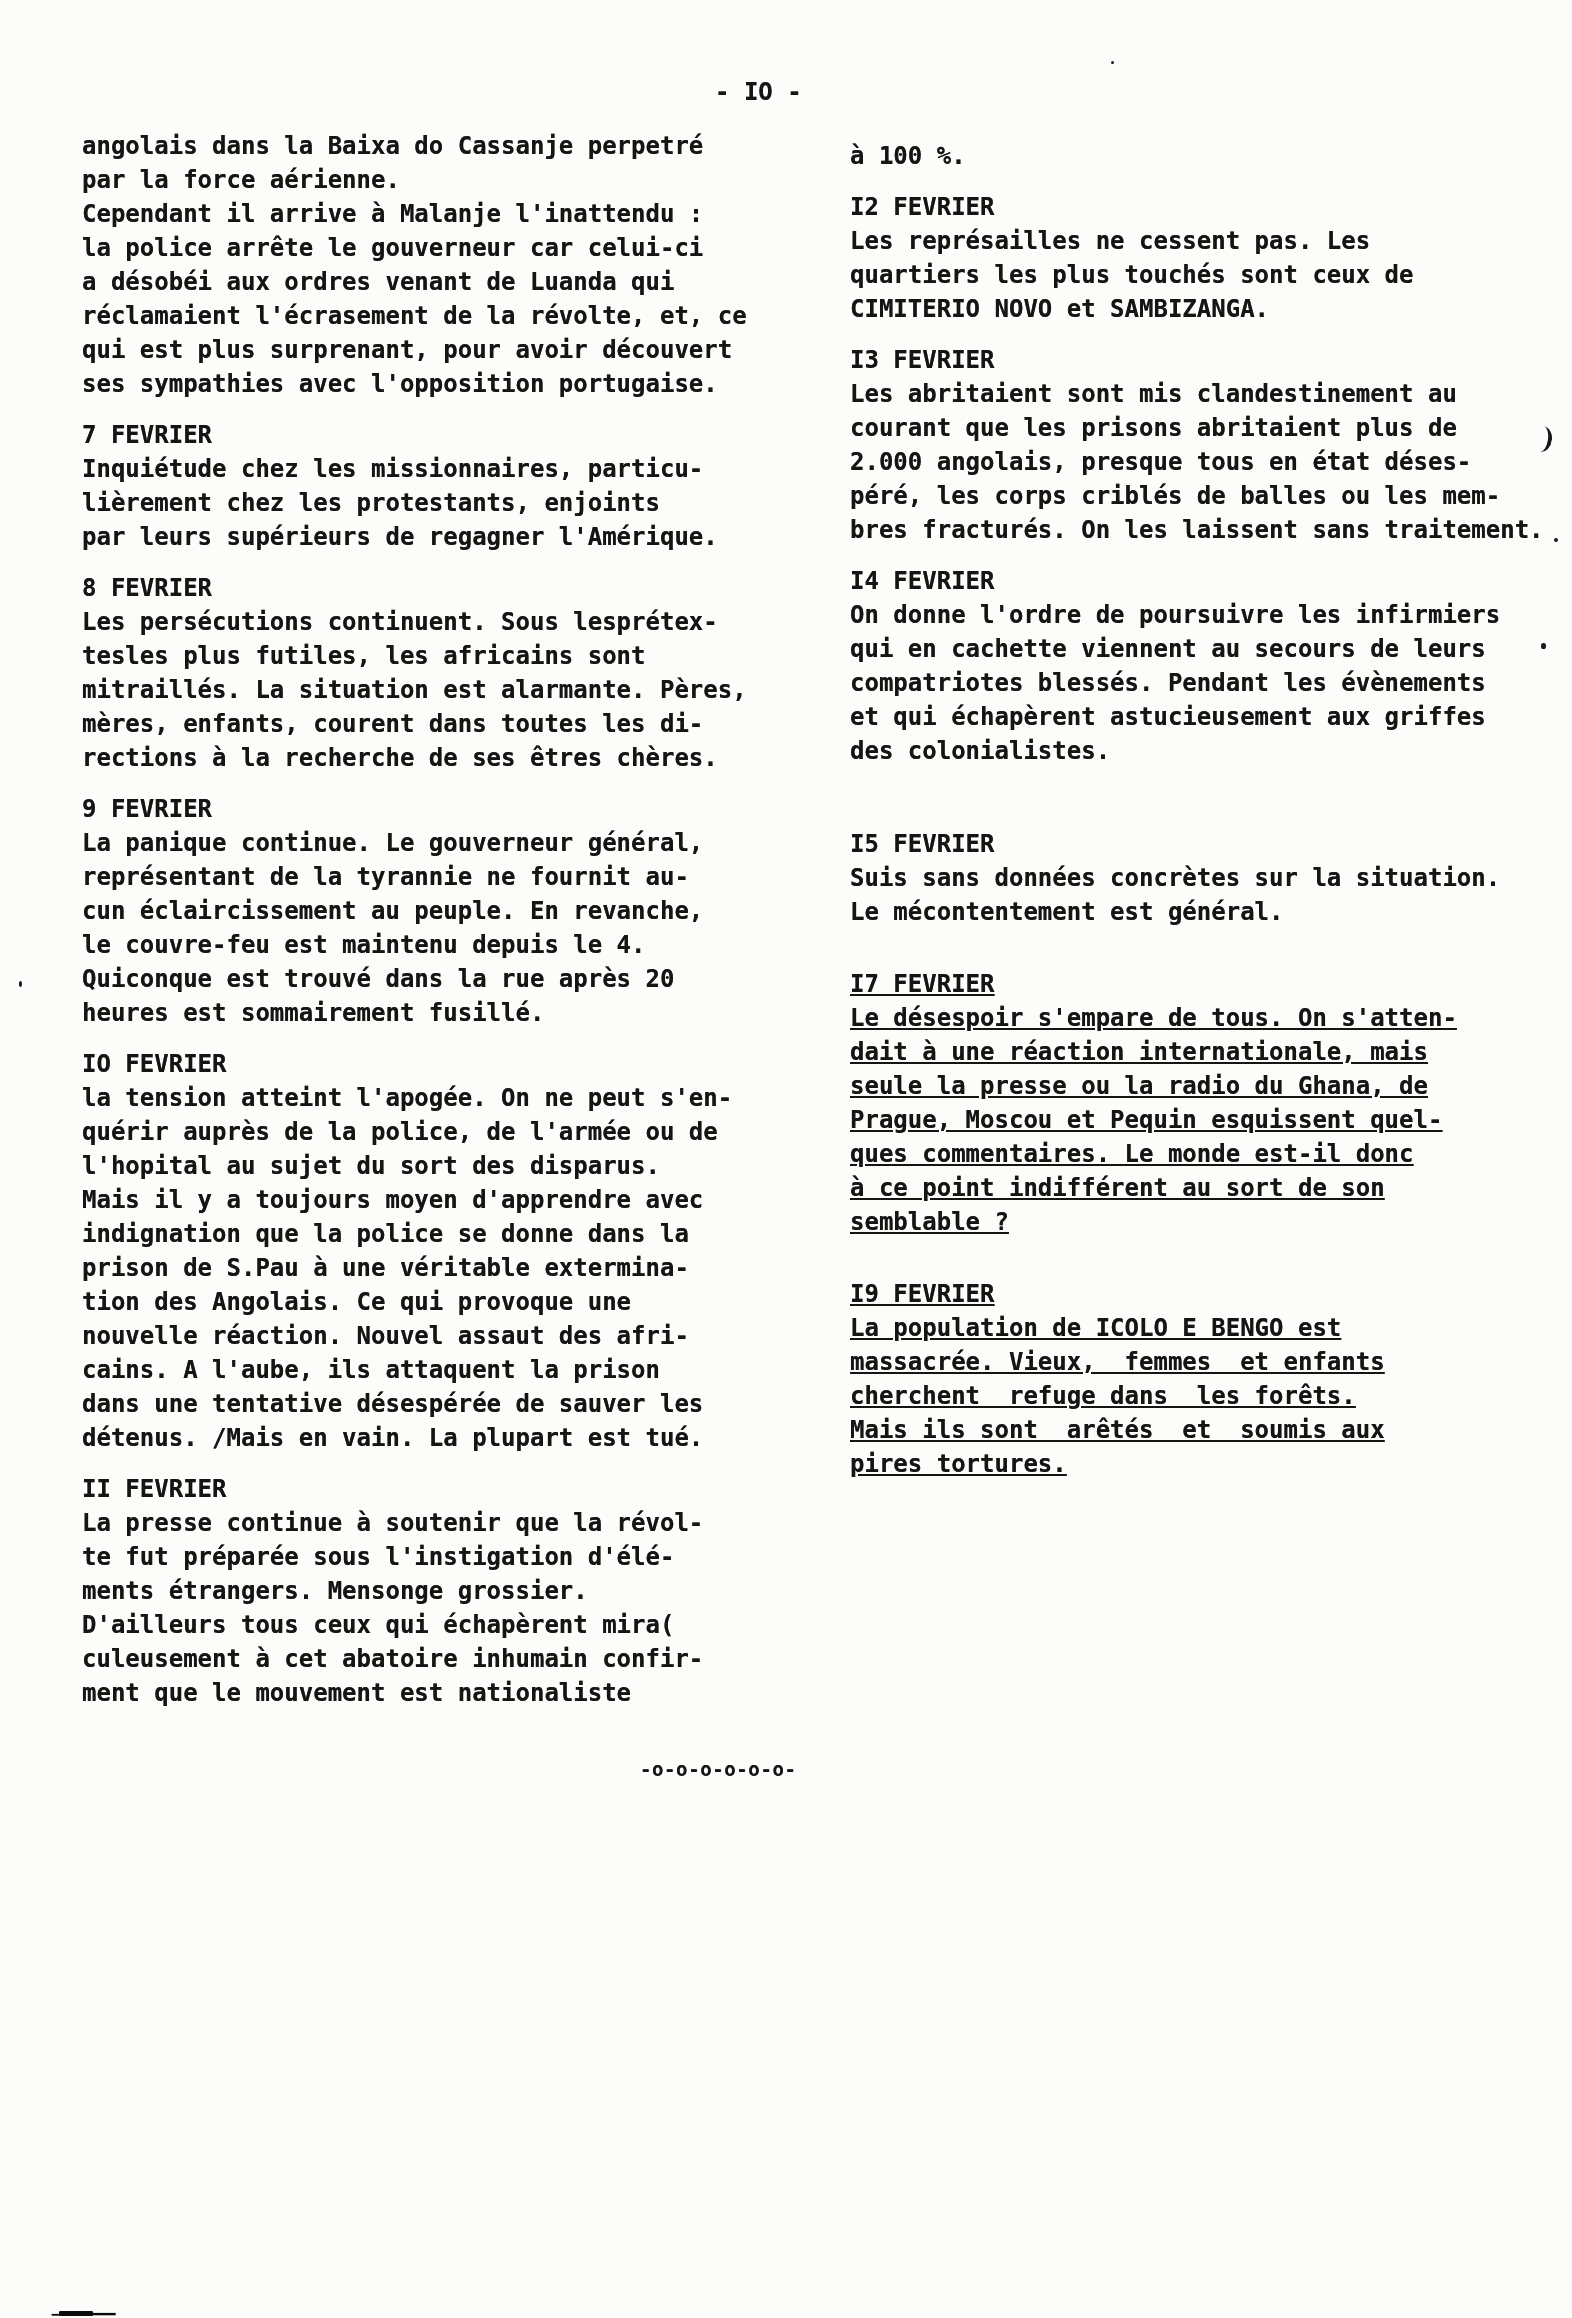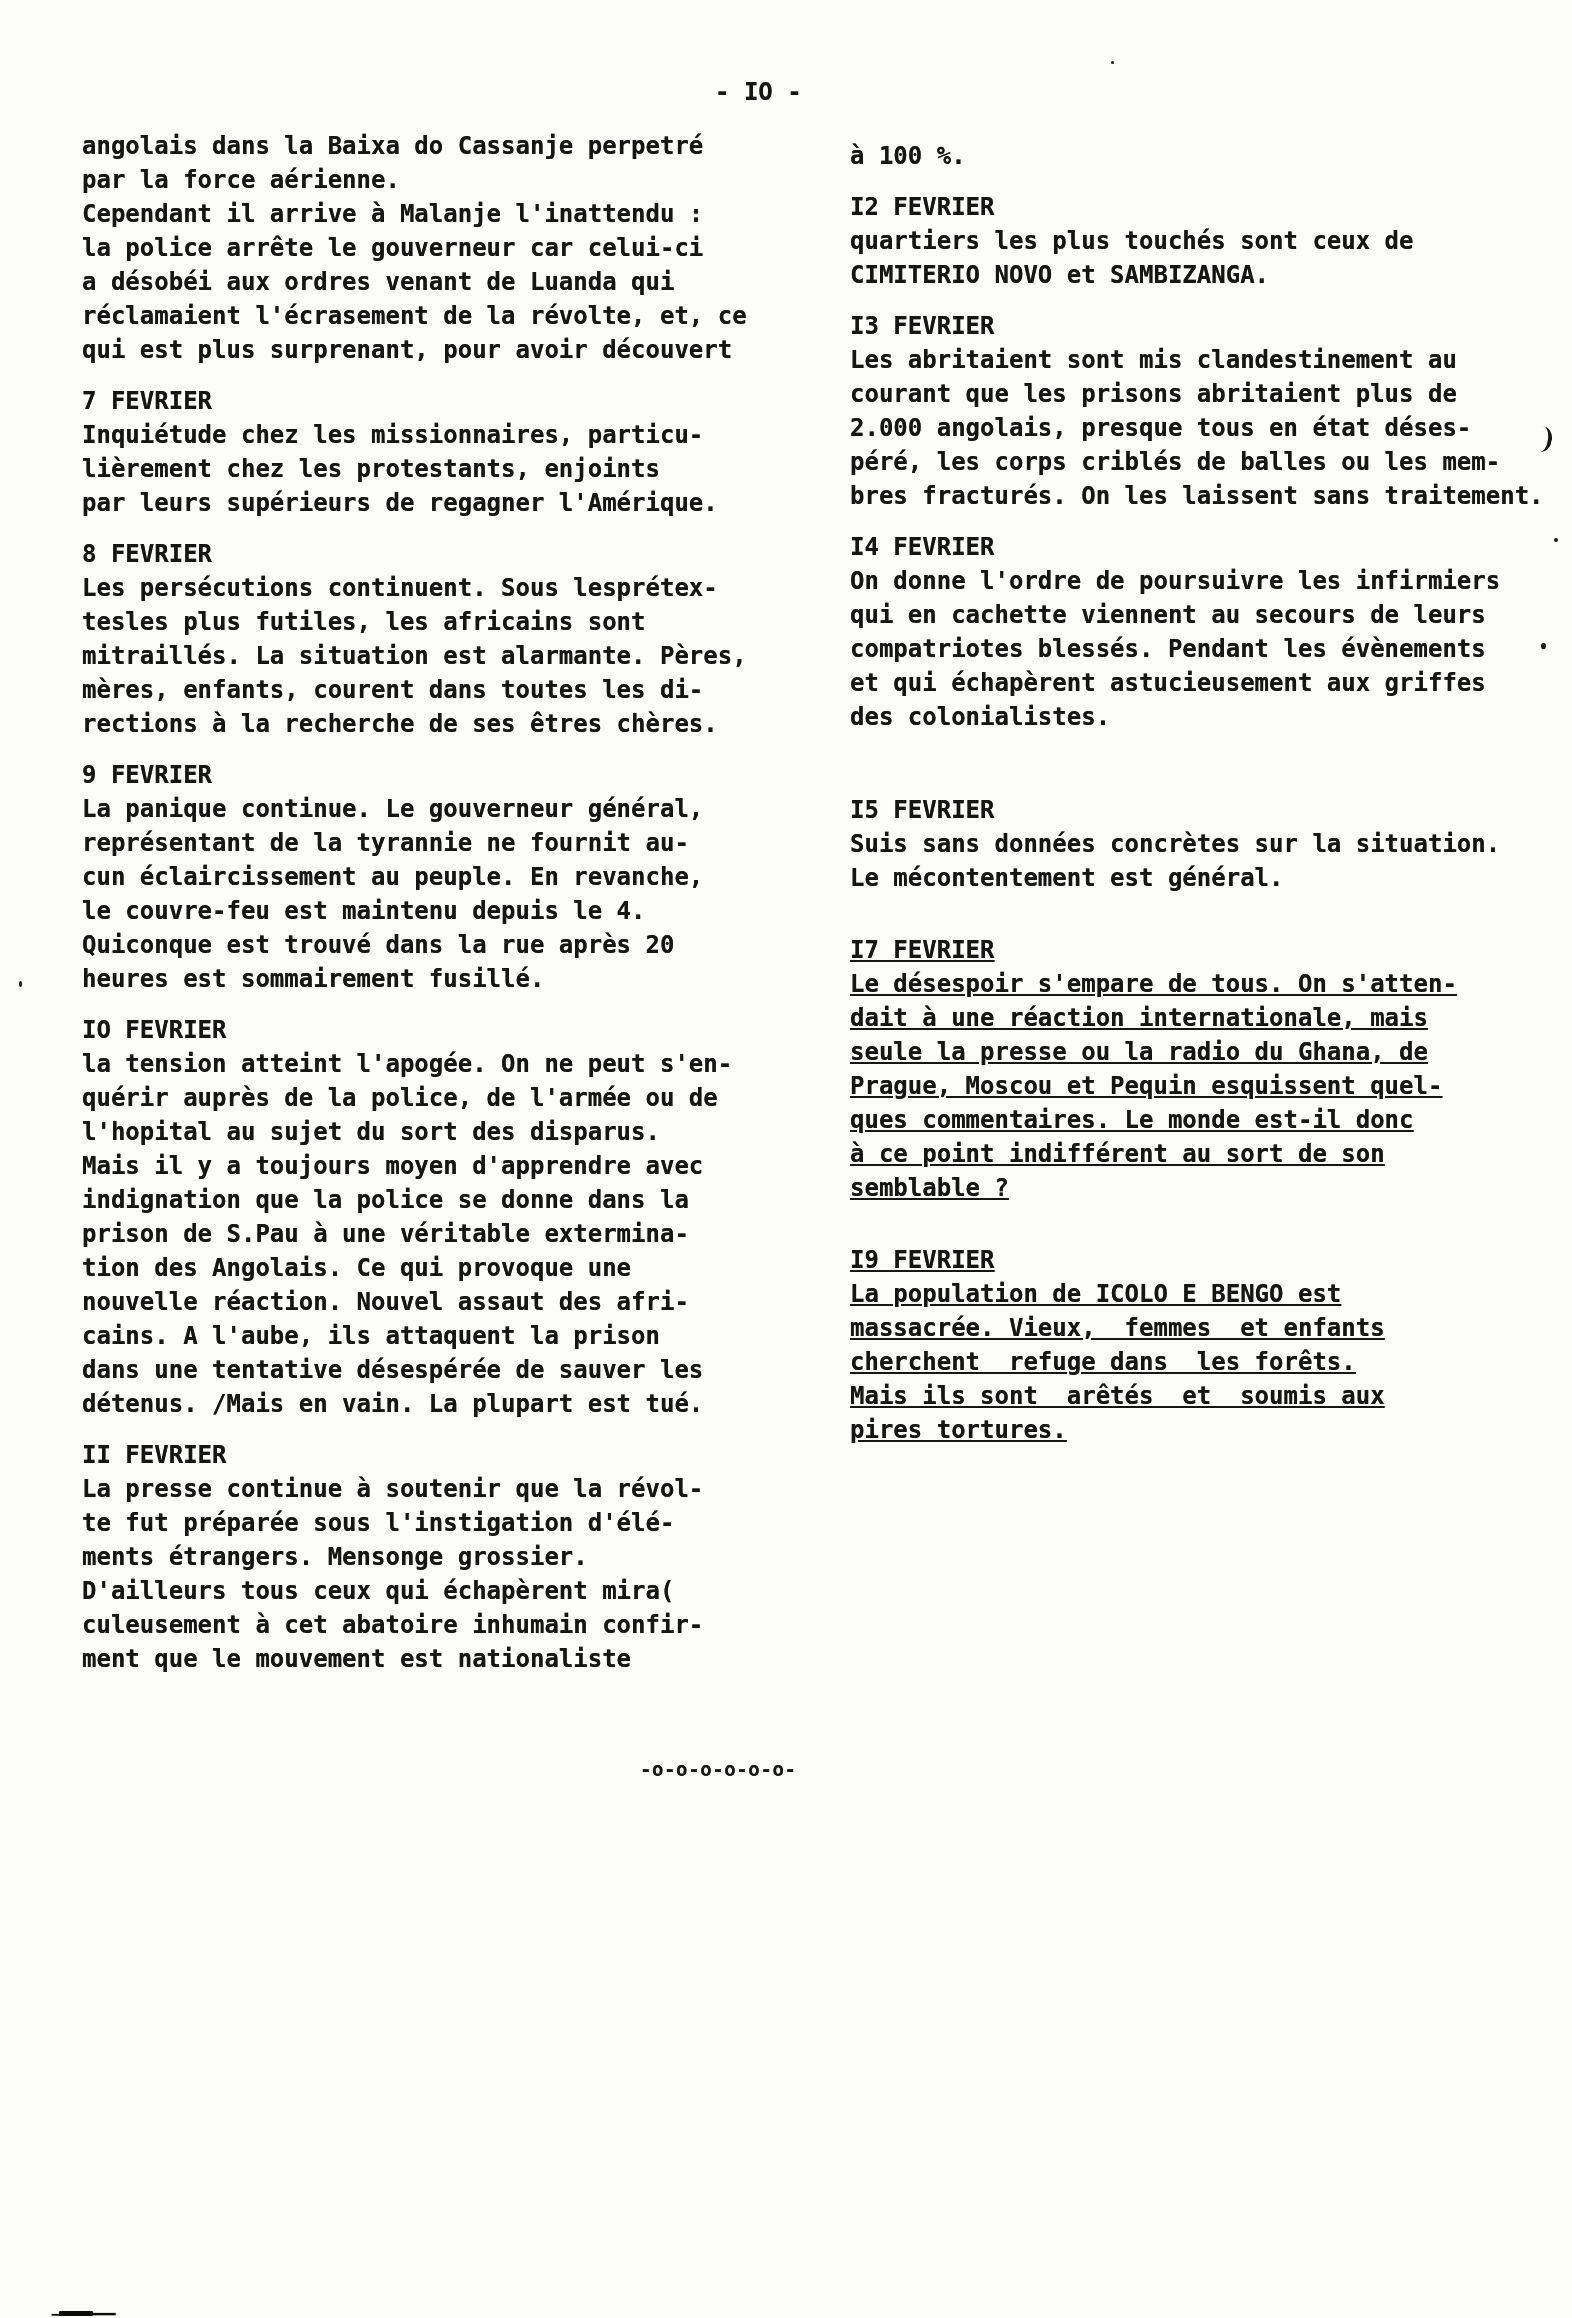--- a/index.html
+++ b/index.html
@@ -59,20 +59,21 @@
 
   <div class="col col-left">
     <div>
         <div class="ln">angolais dans la Baixa do Cassanje perpetré</div>
         <div class="ln">par la force aérienne.</div>
         <div class="ln">Cependant il arrive à Malanje l'inattendu :</div>
         <div class="ln">la police arrête le gouverneur car celui-ci</div>
         <div class="ln">a désobéi aux ordres venant de Luanda qui</div>
         <div class="ln">réclamaient l'écrasement de la révolte, et, ce</div>
         <div class="ln">qui est plus surprenant, pour avoir découvert</div>
+        <div class="ln">ses sympathies avec l'opposition portugaise.</div>
       </div>
 
     <div class="sec">
       <div class="ln hdr">7 FEVRIER</div>
       <div>
           <div class="ln">Inquiétude chez les missionnaires, particu-</div>
           <div class="ln">lièrement chez les protestants, enjoints</div>
           <div class="ln">par leurs supérieurs de regagner l'Amérique.</div>
         </div>
     </div>
@@ -131,20 +132,21 @@
   </div>
 
   <div class="col col-right">
     <div>
         <div class="ln">à 100 %.</div>
       </div>
 
     <div class="sec">
       <div class="ln hdr">I2 FEVRIER</div>
       <div>
+          <div class="ln">Les représailles ne cessent pas. Les</div>
           <div class="ln">quartiers les plus touchés sont ceux de</div>
           <div class="ln">CIMITERIO NOVO et SAMBIZANGA.</div>
         </div>
     </div>
 
     <div class="sec">
       <div class="ln hdr">I3 FEVRIER</div>
       <div>
           <div class="ln">Les abritaient sont mis clandestinement au</div>
           <div class="ln">courant que les prisons abritaient plus de</div>

